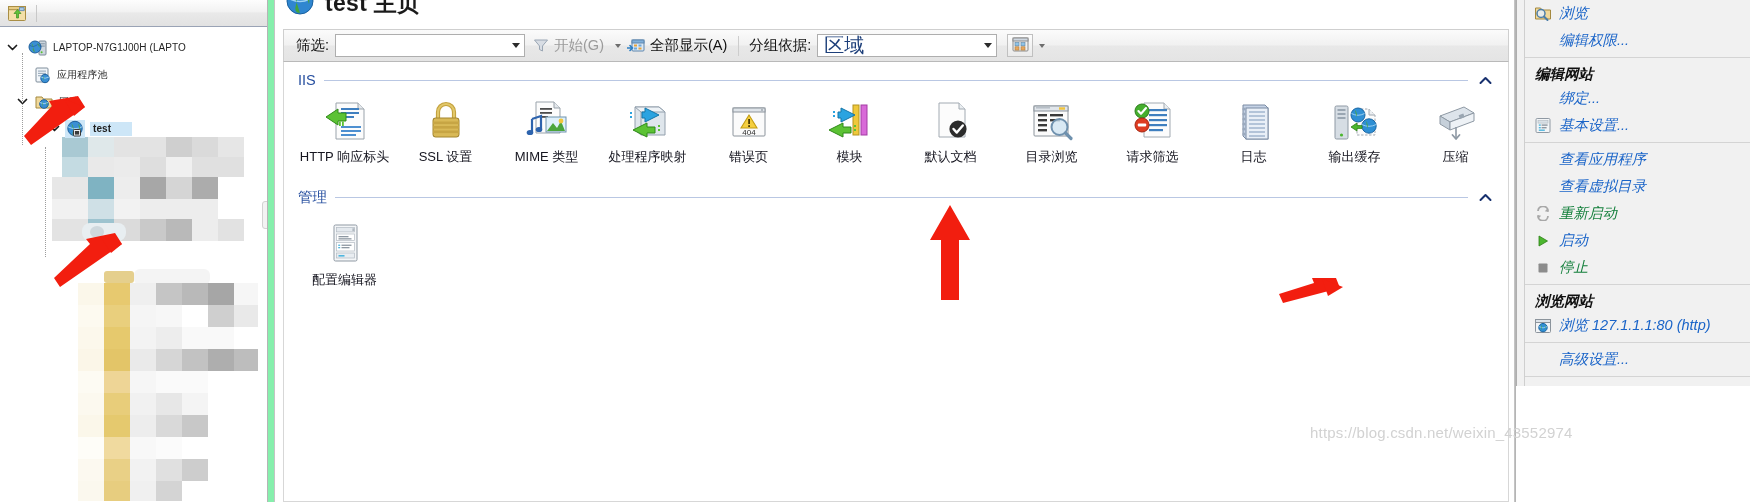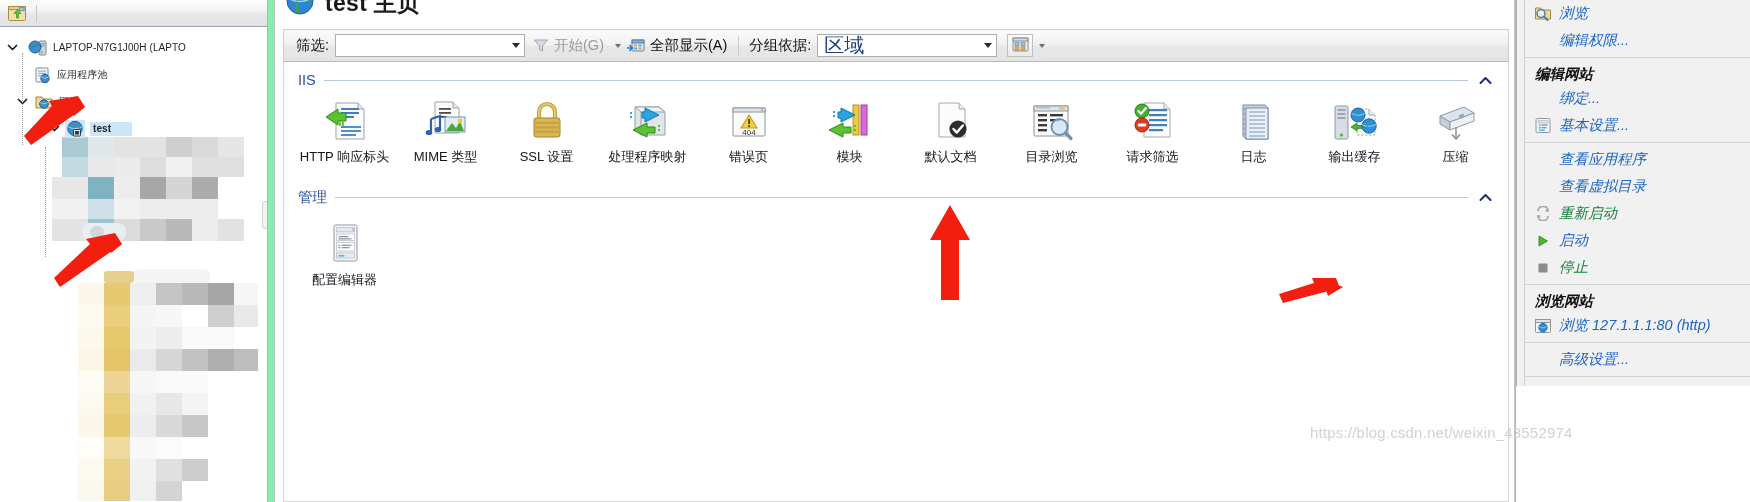--- a/index.html
+++ b/index.html
@@ -622,49 +622,49 @@
                 <rect x="17" y="22.5" width="1.8" height="4.5" fill="#5cc234"></rect>
                 <rect x="20" y="22.5" width="1.8" height="4.5" fill="#5cc234"></rect>
               </svg>
             </span>
             <span class="ic-lbl">HTTP 响应标头</span>
           </div>
 
           <div class="ic-cell">
             <span class="ic-img">
               <svg width="46" height="44" viewBox="0 0 46 44">
+                <path d="M15 20 L15 13 A8 8 0 0 1 31 13 L31 20" fill="none" stroke="#c4a23f" stroke-width="4.2"></path>
+                <path d="M15 20 L15 13 A8 8 0 0 1 31 13 L31 20" fill="none" stroke="#e2c86a" stroke-width="2"></path>
+                <rect x="10" y="19" width="26" height="19" rx="2.4" fill="#d7b css"></rect>
+                <rect x="10" y="19" width="26" height="19" rx="2.4" fill="#d9b957" stroke="#a4862f"></rect>
+                <rect x="10" y="22.5" width="26" height="2.6" fill="#c7a544"></rect>
+                <rect x="10" y="27" width="26" height="2.6" fill="#c7a544"></rect>
+                <rect x="10" y="31.5" width="26" height="2.6" fill="#c7a544"></rect>
+              </svg>
+            </span>
+            <span class="ic-lbl">SSL 设置</span>
+          </div>
+
+          <div class="ic-cell">
+            <span class="ic-img">
+              <svg width="46" height="44" viewBox="0 0 46 44">
                 <path d="M12 3 L30 3 L36 9 L36 34 L12 34 Z" fill="#fcfcfc" stroke="#9aa3ab"></path>
                 <path d="M30 3 L30 9 L36 9" fill="#e4e8ec" stroke="#9aa3ab"></path>
                 <rect x="16" y="9" width="12" height="1.8" fill="#4d4d4d"></rect>
                 <rect x="16" y="13" width="12" height="1.8" fill="#4d4d4d"></rect>
                 <rect x="16" y="17" width="8" height="1.8" fill="#4d4d4d"></rect>
                 <rect x="22" y="18" width="20" height="15" fill="#dff0fb" stroke="#6f93ad"></rect>
                 <path d="M23 32 L29 24 L33 29 L37 22 L41 32 Z" fill="#4ba53c"></path>
                 <circle cx="37" cy="22" r="2.4" fill="#f2c53c"></circle>
                 <path d="M8 20 L8 33 M8 20 L17 17 L17 30" stroke="#2d63ad" fill="none" stroke-width="2.2"></path>
                 <ellipse cx="6" cy="33.5" rx="3.3" ry="2.6" fill="#2d63ad"></ellipse>
                 <ellipse cx="15" cy="30.5" rx="3.3" ry="2.6" fill="#2d63ad"></ellipse>
               </svg>
             </span>
             <span class="ic-lbl">MIME 类型</span>
-          </div>
-
-          <div class="ic-cell">
-            <span class="ic-img">
-              <svg width="46" height="44" viewBox="0 0 46 44">
-                <path d="M15 20 L15 13 A8 8 0 0 1 31 13 L31 20" fill="none" stroke="#c4a23f" stroke-width="4.2"></path>
-                <path d="M15 20 L15 13 A8 8 0 0 1 31 13 L31 20" fill="none" stroke="#e2c86a" stroke-width="2"></path>
-                <rect x="10" y="19" width="26" height="19" rx="2.4" fill="#d7b css"></rect>
-                <rect x="10" y="19" width="26" height="19" rx="2.4" fill="#d9b957" stroke="#a4862f"></rect>
-                <rect x="10" y="22.5" width="26" height="2.6" fill="#c7a544"></rect>
-                <rect x="10" y="27" width="26" height="2.6" fill="#c7a544"></rect>
-                <rect x="10" y="31.5" width="26" height="2.6" fill="#c7a544"></rect>
-              </svg>
-            </span>
-            <span class="ic-lbl">SSL 设置</span>
           </div>
 
           <div class="ic-cell">
             <span class="ic-img">
               <svg width="46" height="44" viewBox="0 0 46 44">
                 <path d="M10 8 L34 8 L40 13 L40 36 L16 36 L10 31 Z" fill="#dfe6ec" stroke="#93a0ad"></path>
                 <path d="M34 8 L40 13 L16 13 L10 8 Z" fill="#eef3f7" stroke="#93a0ad"></path>
                 <path d="M16 13 L16 36" stroke="#93a0ad" fill="none"></path>
                 <path d="M20 13 L20 9 L34 16 L20 23 L20 19 L17 19 L17 13 Z" fill="#2aa3e0" stroke="#1576a8"></path>
                 <path d="M22 28 L22 24 L8 31 L22 38 L22 34 L30 34 L30 28 Z" fill="#5cc234" stroke="#2f8a18"></path>

